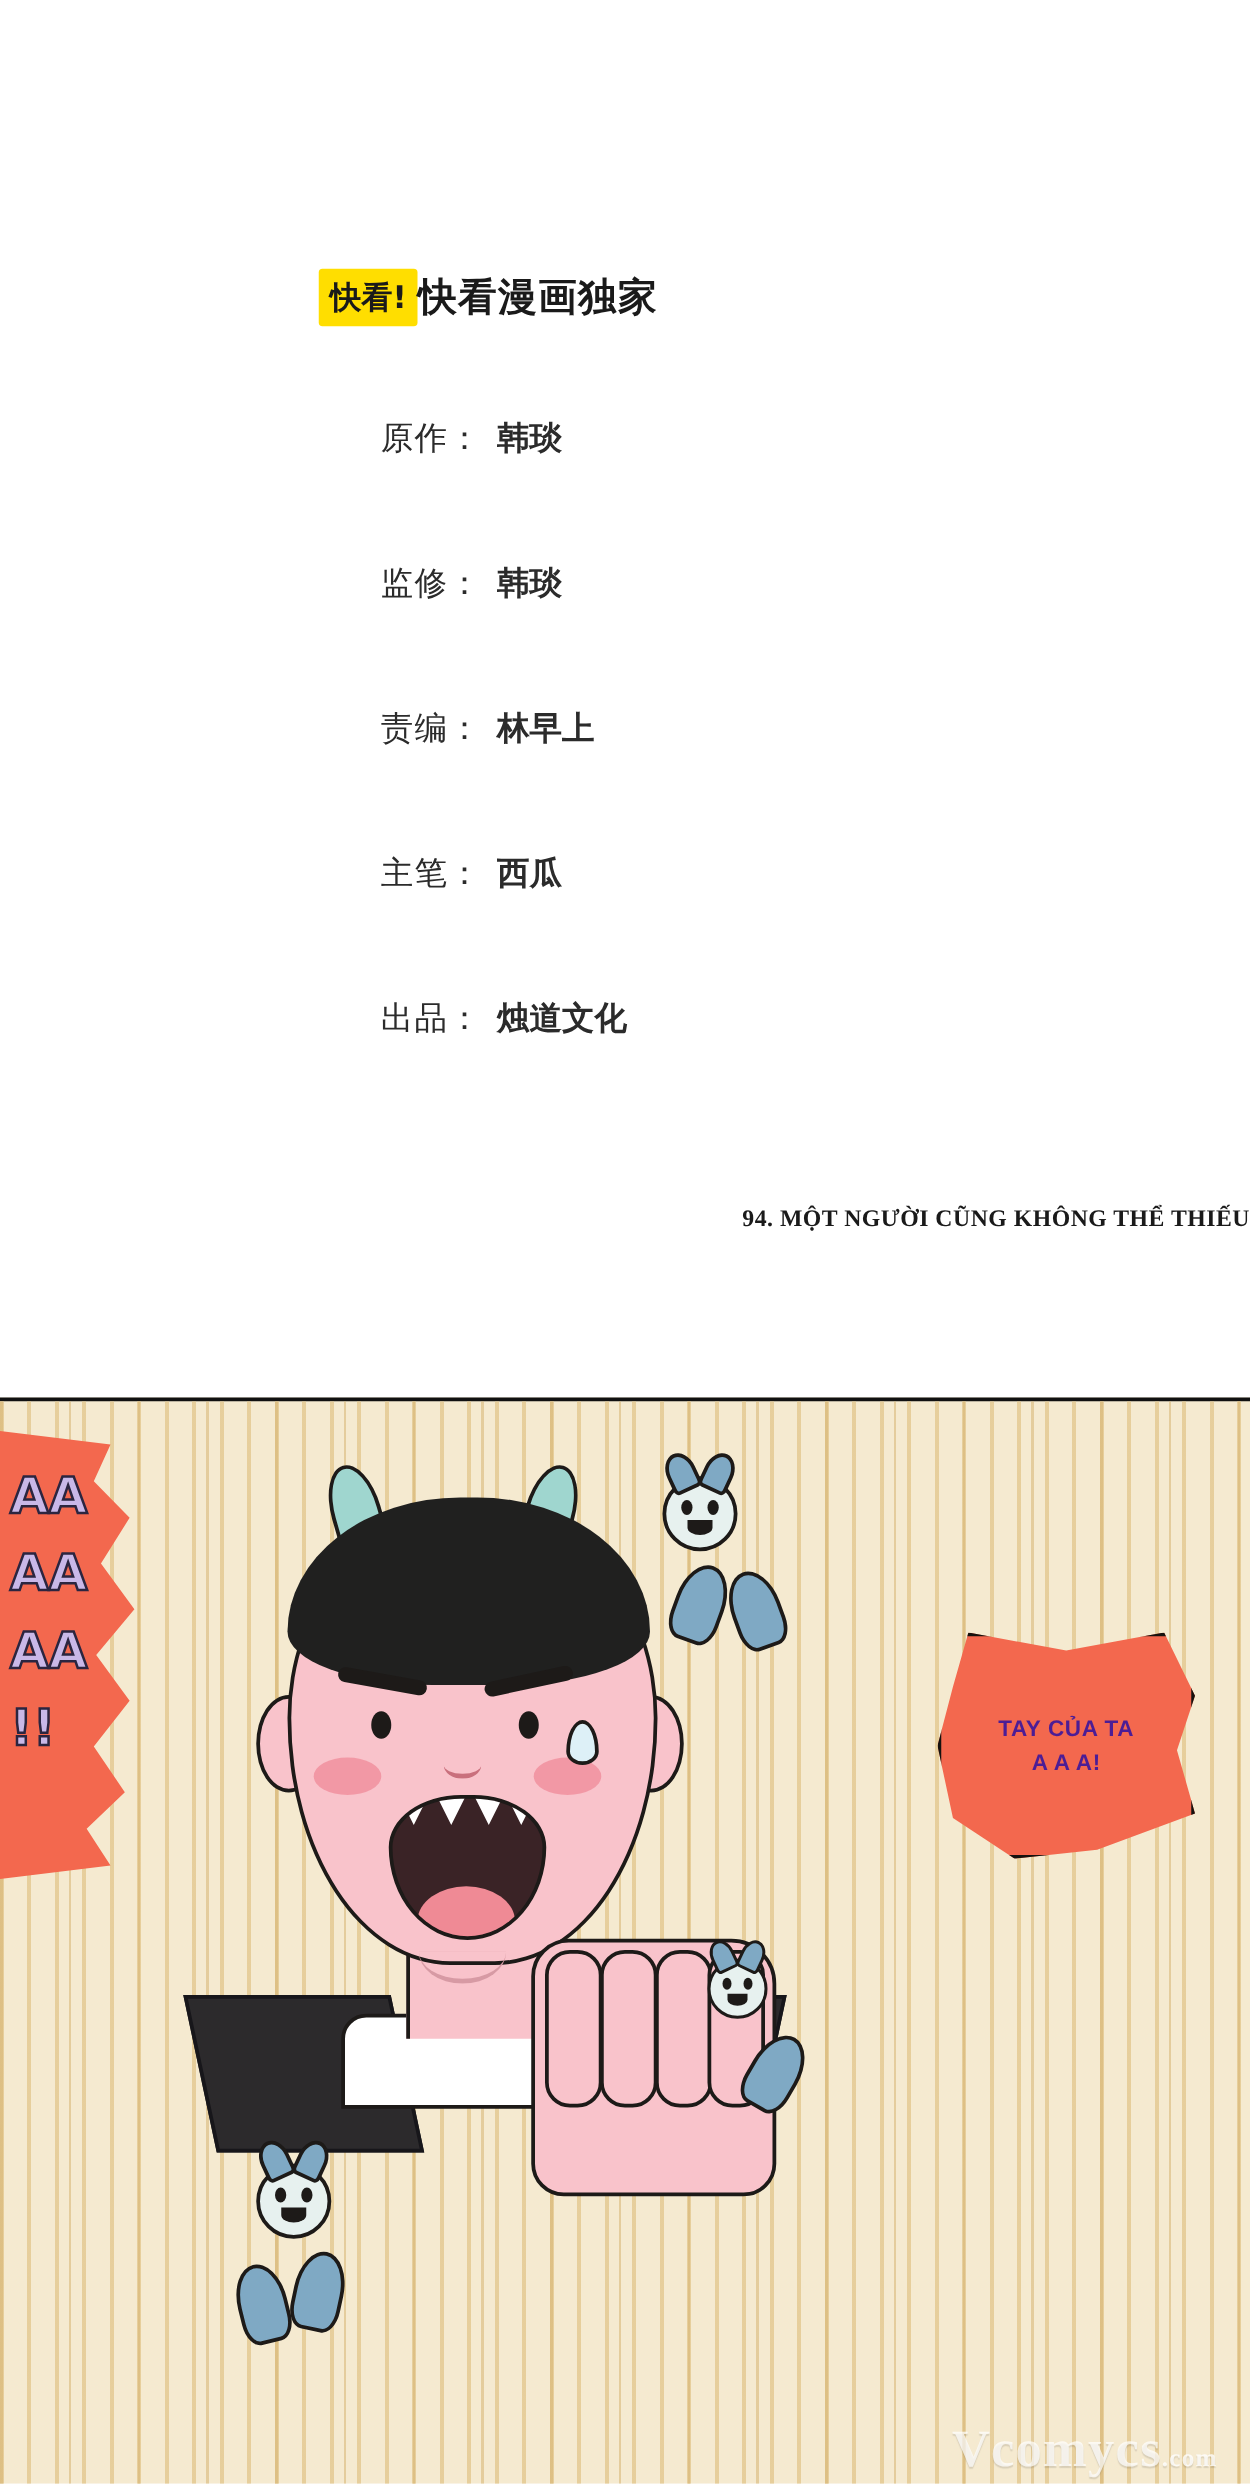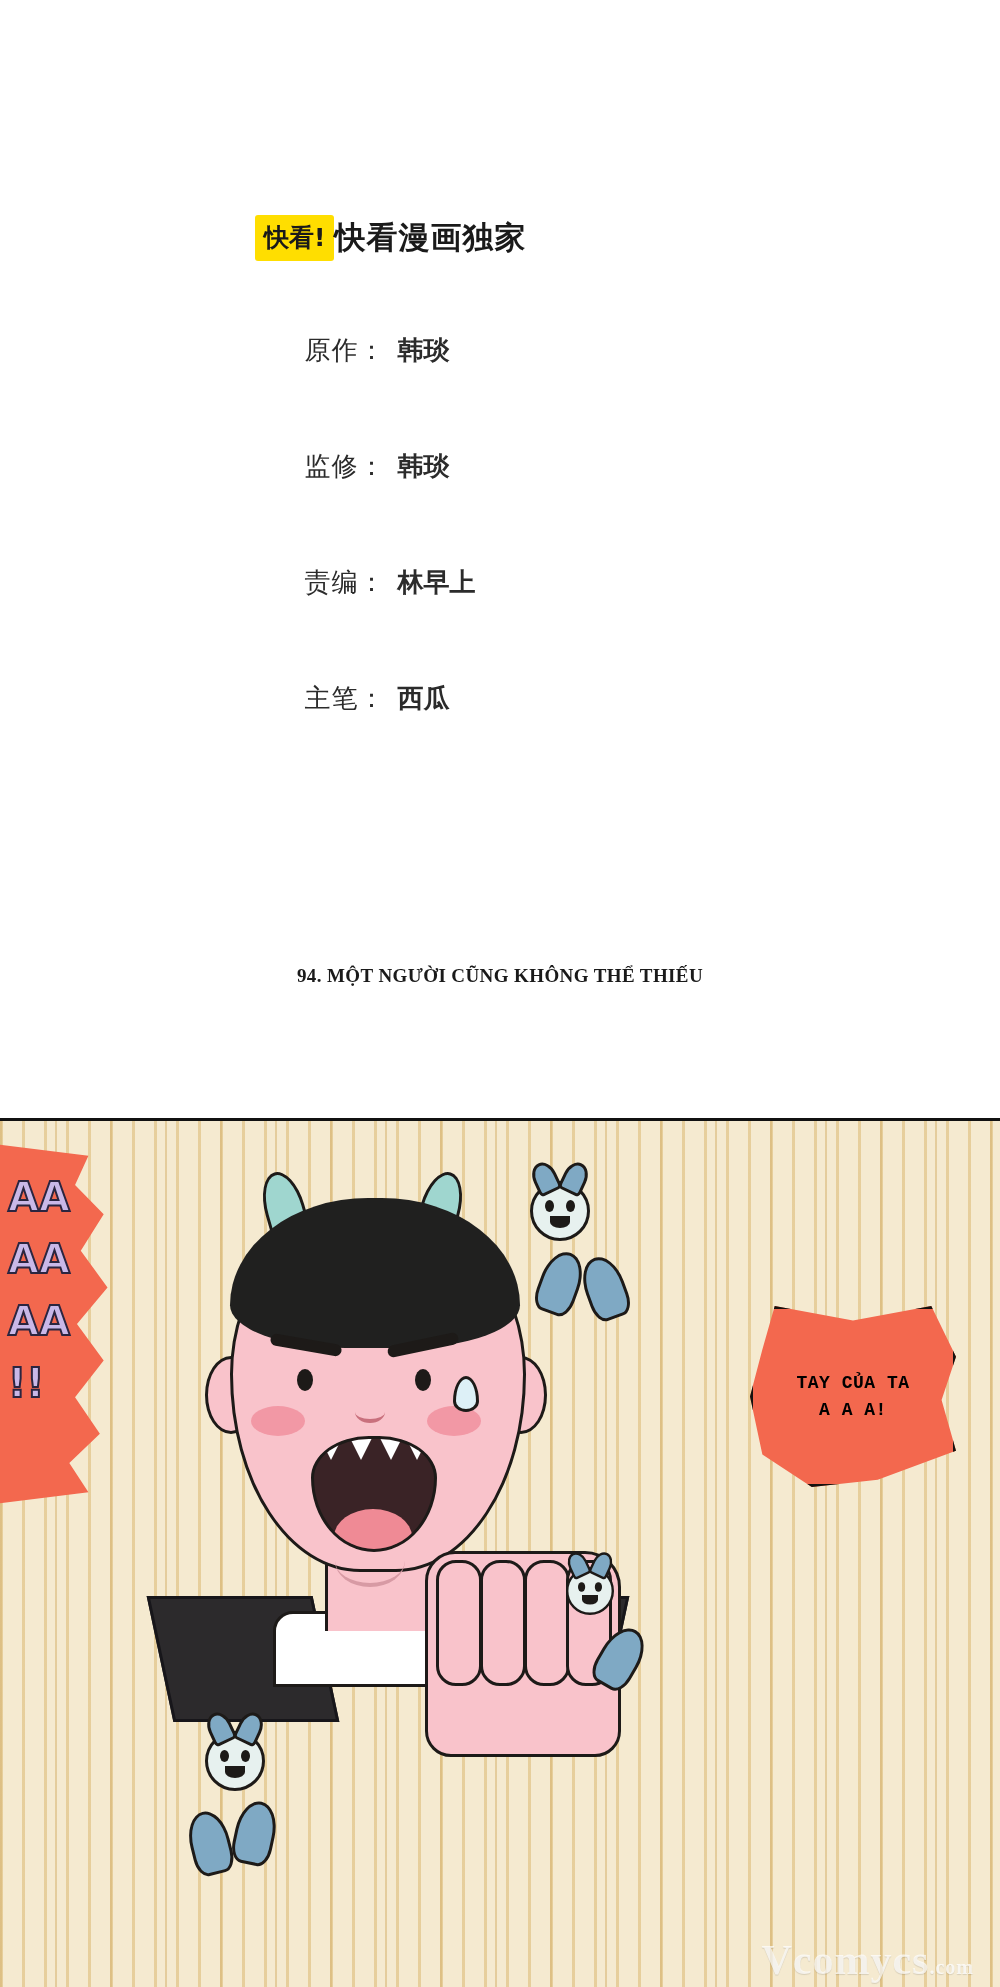--- a/index.html
+++ b/index.html
@@ -63,21 +63,21 @@
     margin-left: 12px;
     font-weight: bold;
   }
 
   
   .chapter-title {
     position: absolute;
     left: 0;
     top: 965px;
     width: 1000px;
-    text-align: center;
+    text-align: right;
     font-size: 19px;
     font-weight: bold;
     color: #1a1a1a;
     letter-spacing: 0.4px;
     font-family: "Liberation Serif", serif;
   }
 
   
   .panel {
     position: absolute;
@@ -151,26 +151,26 @@
     height: 175px;
     background: #f3684e;
     border: 3px solid #15120f;
     clip-path: polygon(12% 0%, 50% 8%, 88% 0%, 100% 28%, 93% 52%, 100% 80%,
                        62% 96%, 30% 100%, 6% 82%, 0% 50%, 6% 24%);
     display: flex;
     align-items: center;
     justify-content: center;
   }
   .burst-right-text {
-    color: #000000;
+    color: #4c1d95;
     font-size: 18px;
     font-weight: bold;
     line-height: 1.5;
     text-align: center;
-    font-family: Liberation Mono, monospace;
+    font-family: Liberation Sans, sans-serif;
     letter-spacing: 0.5px;
   }
 
   
   .character {
     position: absolute;
     left: 215px;
     top: 30px;
     width: 420px;
     height: 840px;
@@ -452,20 +452,23 @@
       <span class="role">原作：</span><span class="name">韩琰</span>
     </div>
     <div class="credit-line">
       <span class="role">监修：</span><span class="name">韩琰</span>
     </div>
     <div class="credit-line">
       <span class="role">责编：</span><span class="name">林早上</span>
     </div>
     <div class="credit-line">
       <span class="role">主笔：</span><span class="name">西瓜</span>
+    </div>
+    <div class="credit-line">
+      <span class="role">出品：</span><span class="name">烛道文化</span>
     </div>
   </div>
 
   <div class="chapter-title">94. MỘT NGƯỜI CŨNG KHÔNG THỂ THIẾU</div>
 
   <div class="panel">
     <div class="panel-stripes"></div>
     <div class="panel-stripes2"></div>
 
     <div class="character">

